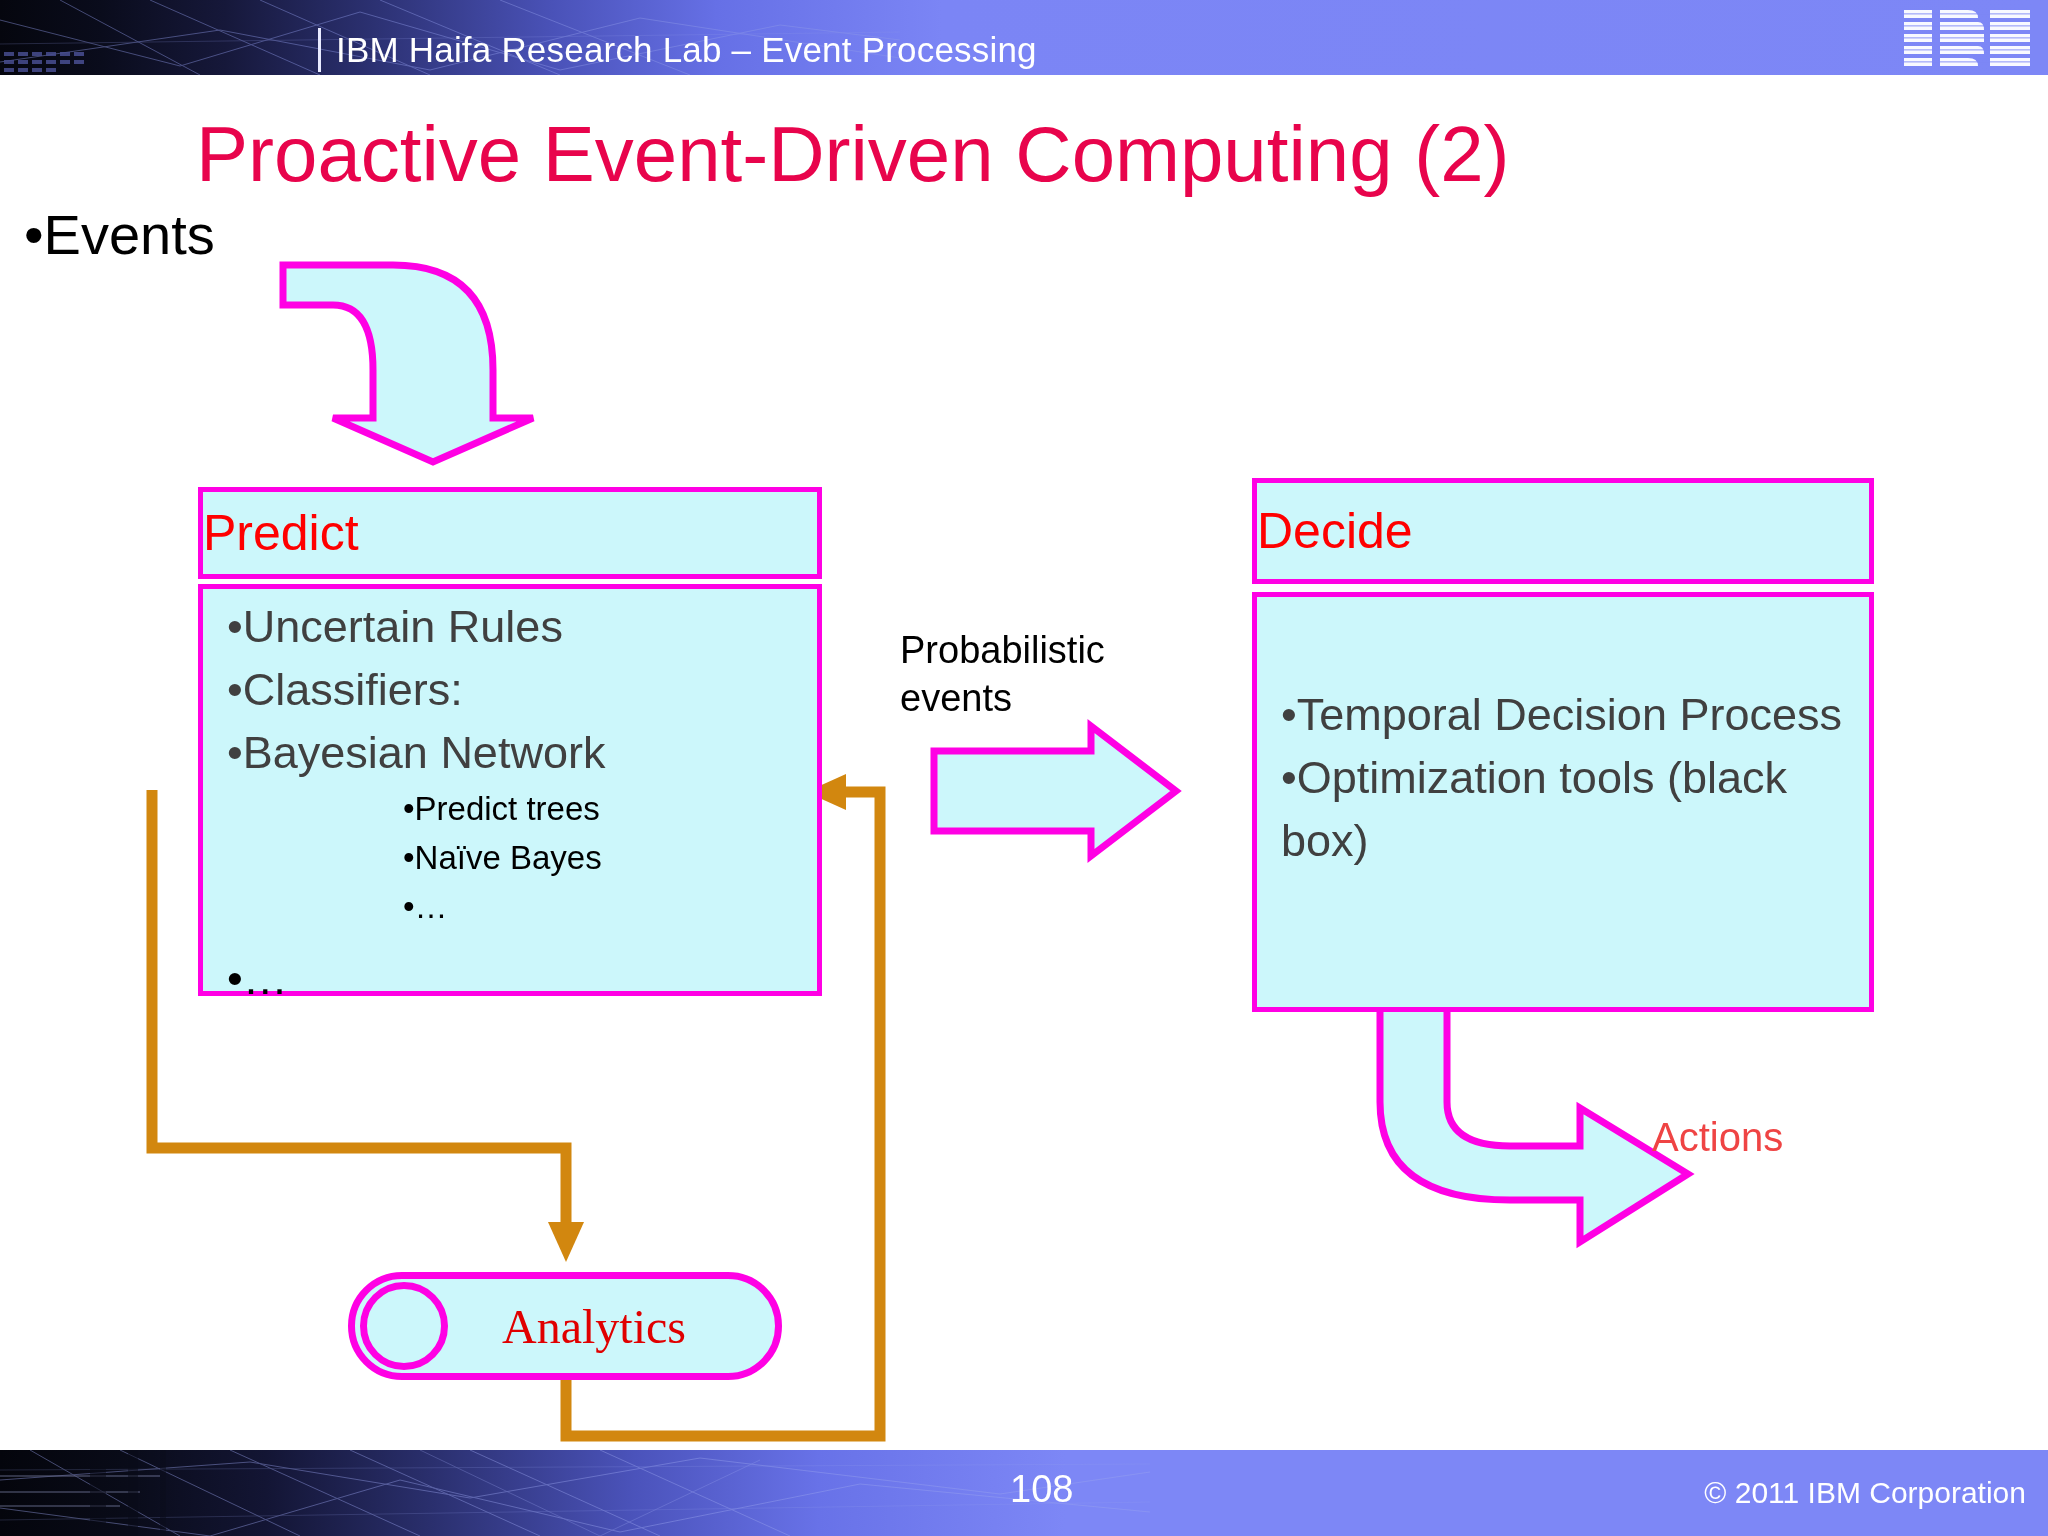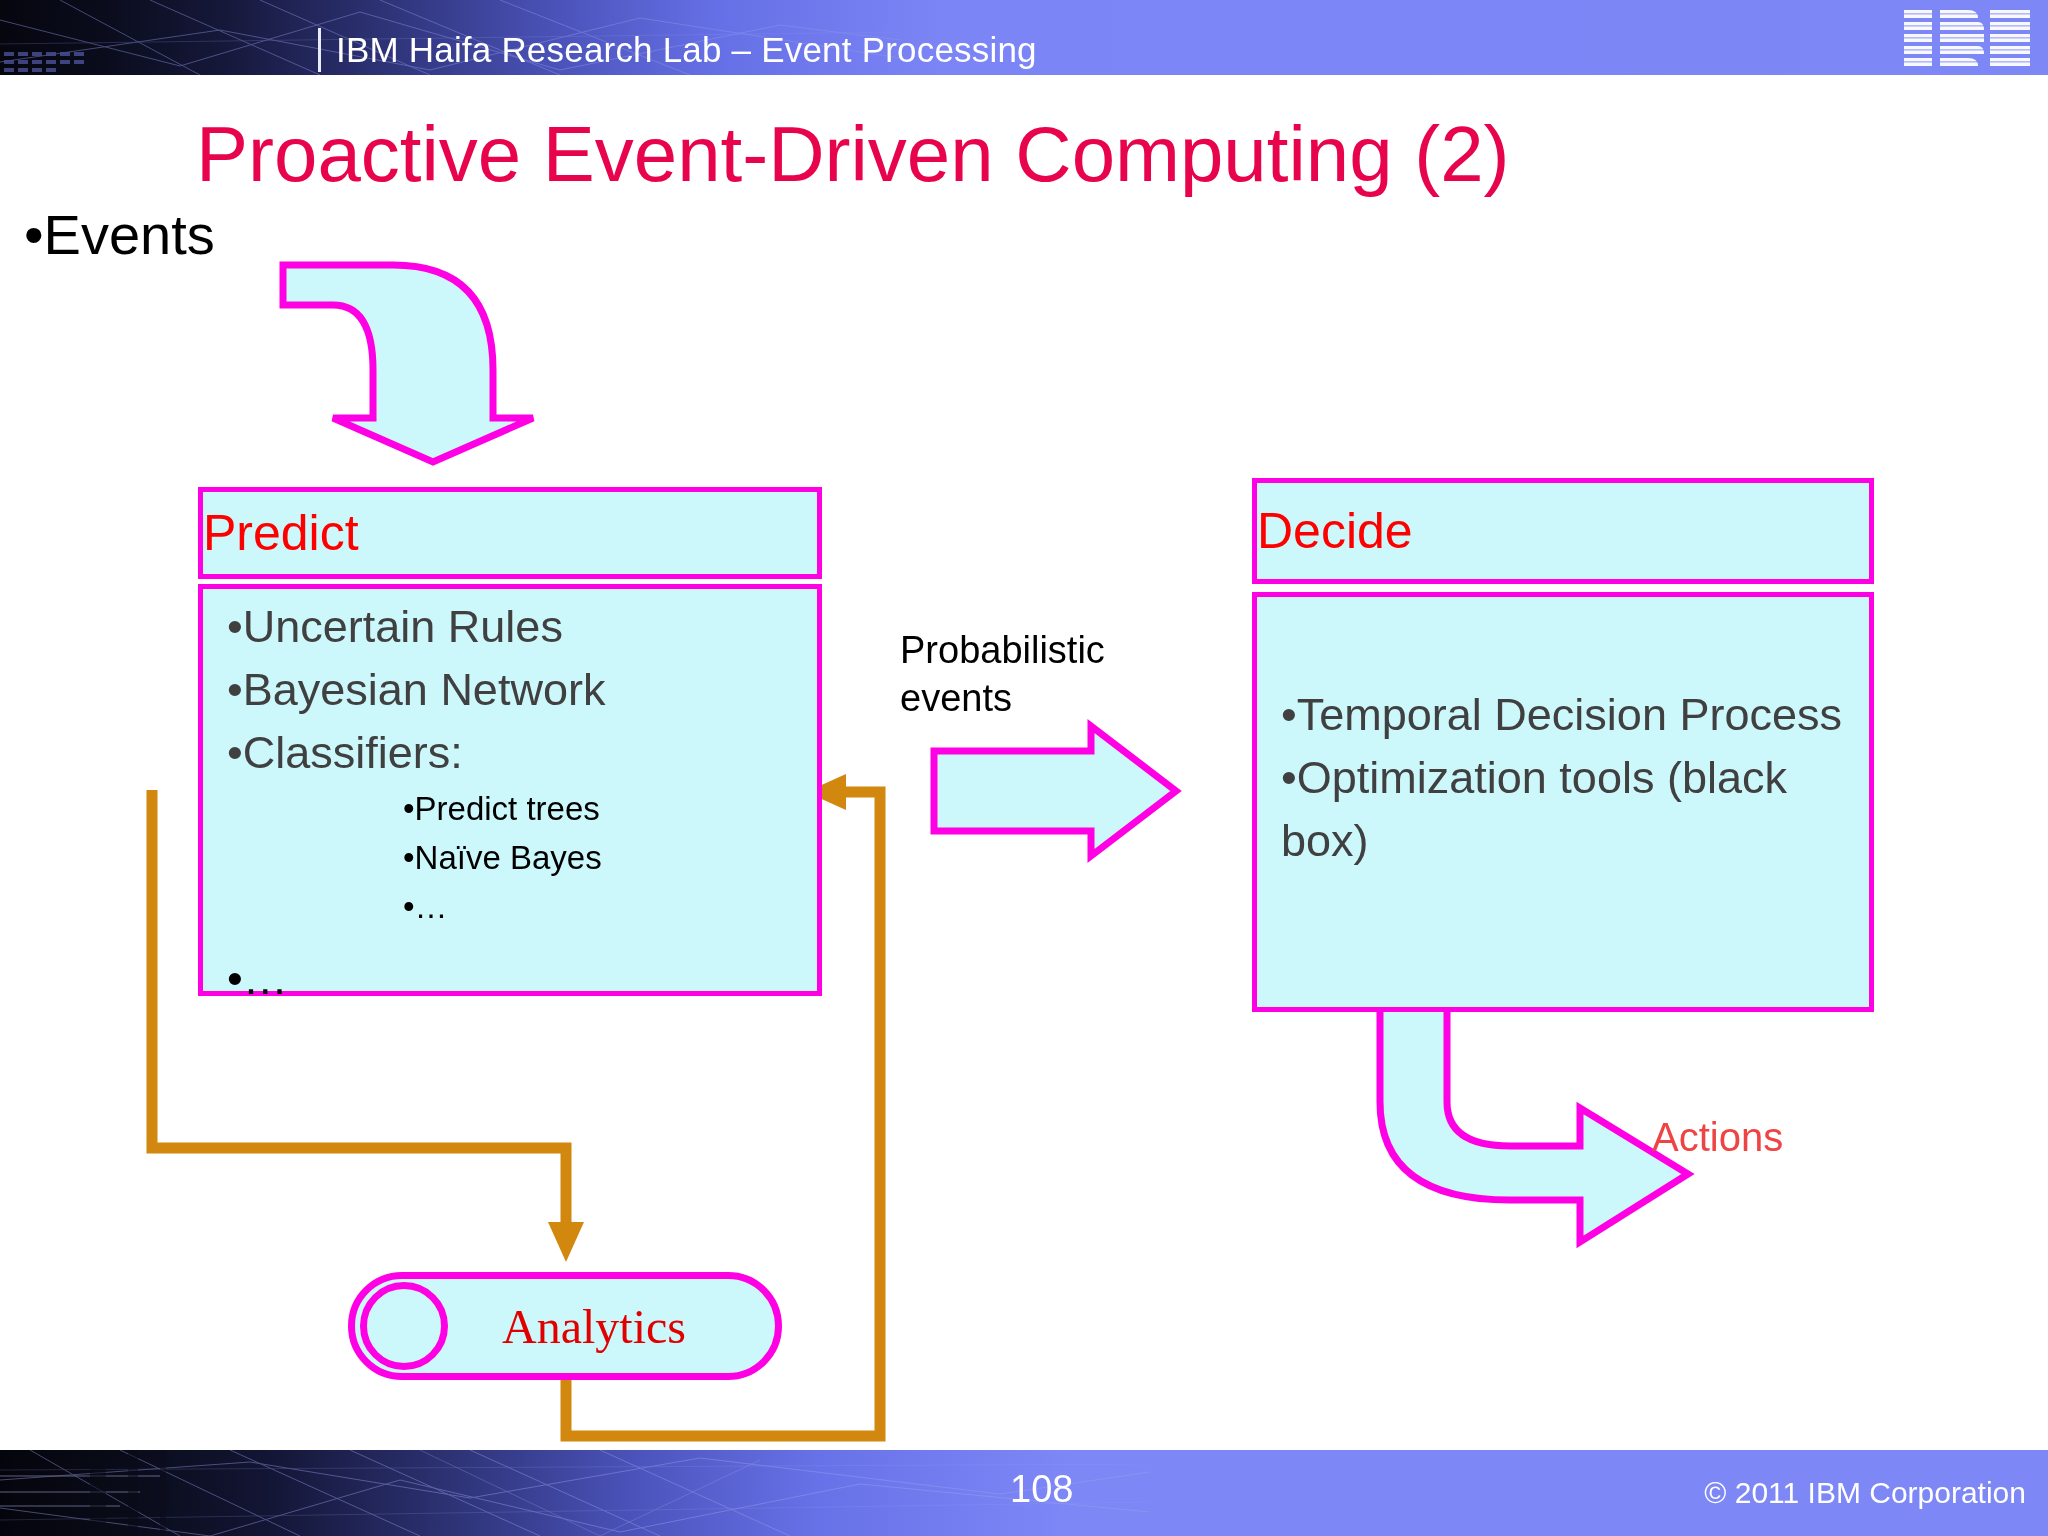--- a/index.html
+++ b/index.html
@@ -137,22 +137,22 @@
       <path d="M566,1380 L566,1436 L880,1436 L880,792 L836,792"></path>
     </g>
     <path d="M806,792 L846,774 L846,810 Z" fill="#d2870f"></path>
   </svg>
 
   <div class="mbox box-head" style="left:198px;top:487px;width:624px;height:92px;">
     <span>Predict</span>
   </div>
   <div class="mbox box-body" style="left:198px;top:584px;width:624px;height:412px;">
     <div class="bl">•Uncertain Rules</div>
+    <div class="bl">•Classifiers:</div>
     <div class="bl">•Bayesian Network</div>
-    <div class="bl">•Classifiers:</div>
     <div class="sub">•Predict trees</div>
     <div class="sub">•Naïve Bayes</div>
     <div class="sub">•…</div>
     <div class="dots" style="padding-top:16px;">•…</div>
   </div>
 
   <div class="mbox box-head" style="left:1252px;top:478px;width:622px;height:106px;">
     <span>Decide</span>
   </div>
   <div class="mbox box-body" style="left:1252px;top:592px;width:622px;height:420px;">

